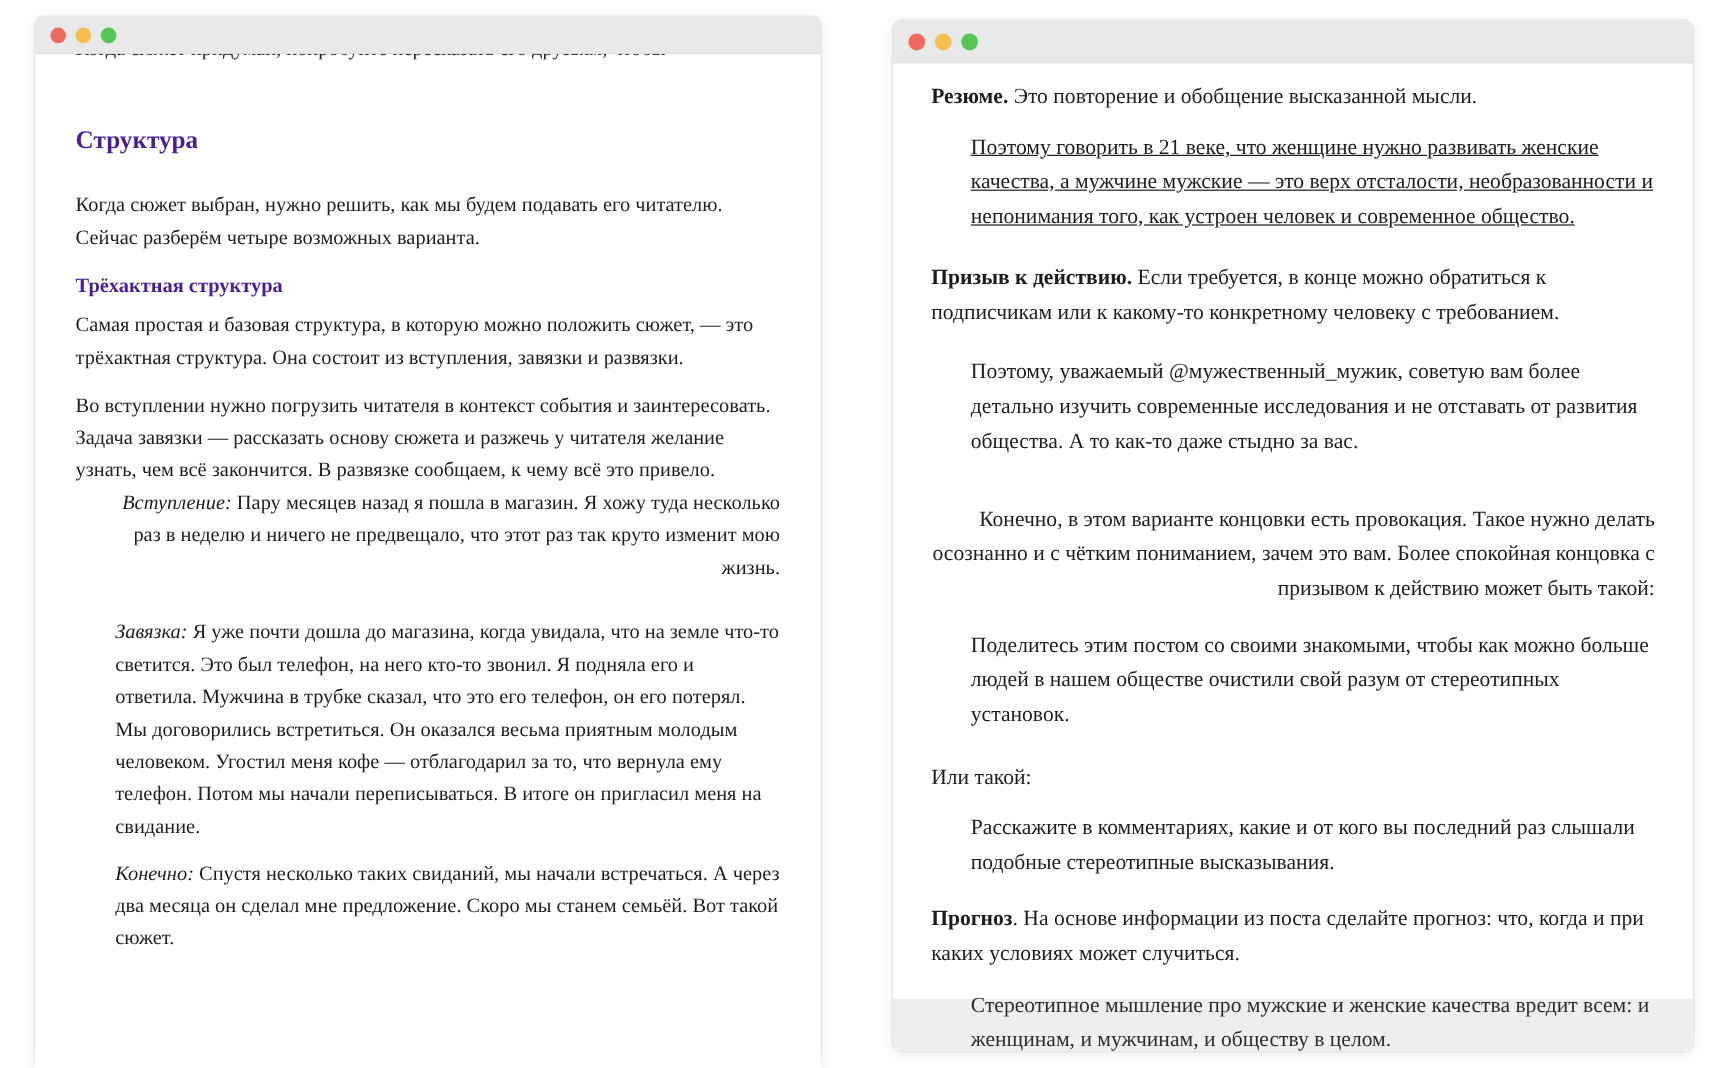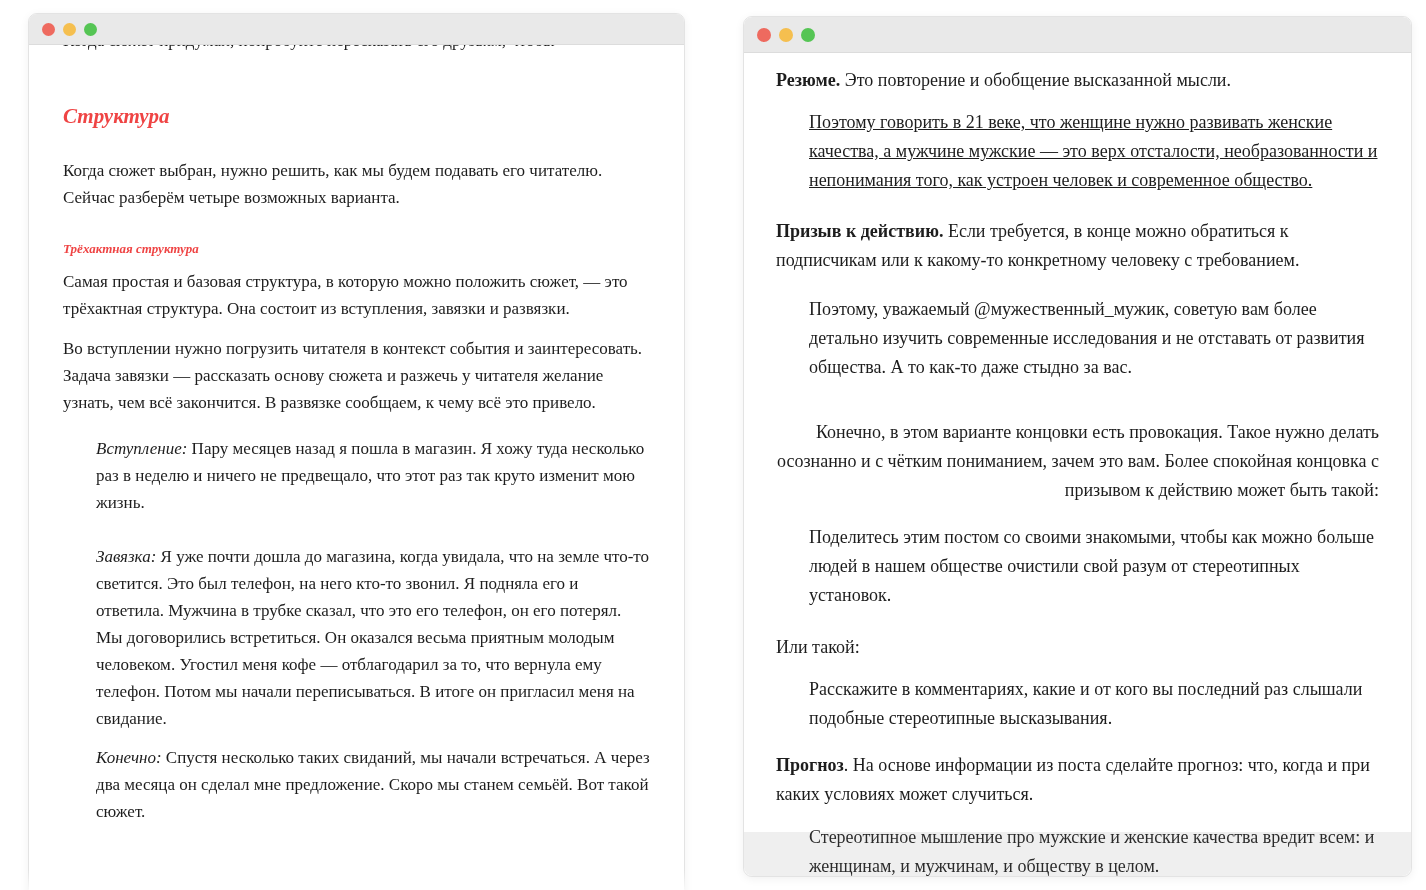--- a/index.html
+++ b/index.html
@@ -30,32 +30,32 @@
   .right .dot{width:14px;height:14px;}
   .dot.red{background:var(--close,#ee6a5f);}
   .dot.yellow{background:var(--minimize,#f5bf4f);}
   .dot.green{background:var(--zoom,#55c554);}
 
   .content{color:var(--text,#1d1d1d);}
   .content-left{padding:0 34px;font-size:17px;line-height:27px;}
   .content-right{padding:0 32px;font-size:18px;line-height:29px;}
 
   p{margin:0;}
-  h1,h2{margin:0;font-weight:700;color:#ef4444;font-style:italic;}
+  h1,h2{margin:0;font-weight:700;color:#4c1d95;}
 
   
   .clip-top{height:9px;overflow:hidden;}
   .clip-top span{display:block;margin-top:-18px;line-height:27px;}
   .intro{margin-top:4px;}
   .content-left h1{font-size:21px;line-height:28px;margin:48px 0 27px;}
-  .content-left h2{font-size:13px;line-height:22px;margin:27px 0 8px;}
+  .content-left h2{font-size:17px;line-height:22px;margin:16px 0 8px;}
   .p-three2{margin-top:13px;}
   .quote{margin-left:33px;}
   .quote i{font-style:italic;}
-  .q1{margin-top:19px;}
+  .q1{text-align:right;}
   .q2{margin-top:27px;}
   .q3{margin-top:12px;}
 
   
   .rp1{margin-top:13px;}
   .rq1{margin-top:13px;text-decoration:underline;}
   .rp2{margin-top:22px;}
   .rq2{margin-top:20px;}
   .rp3{margin-top:36px;text-align:right;}
   .rq3{margin-top:18px;}

